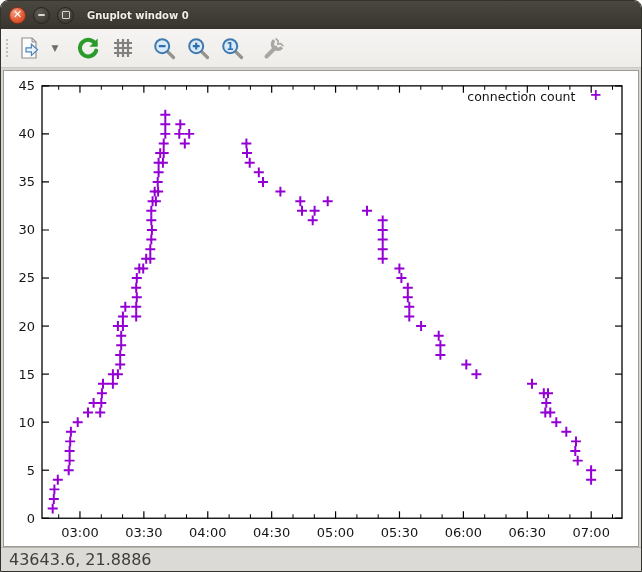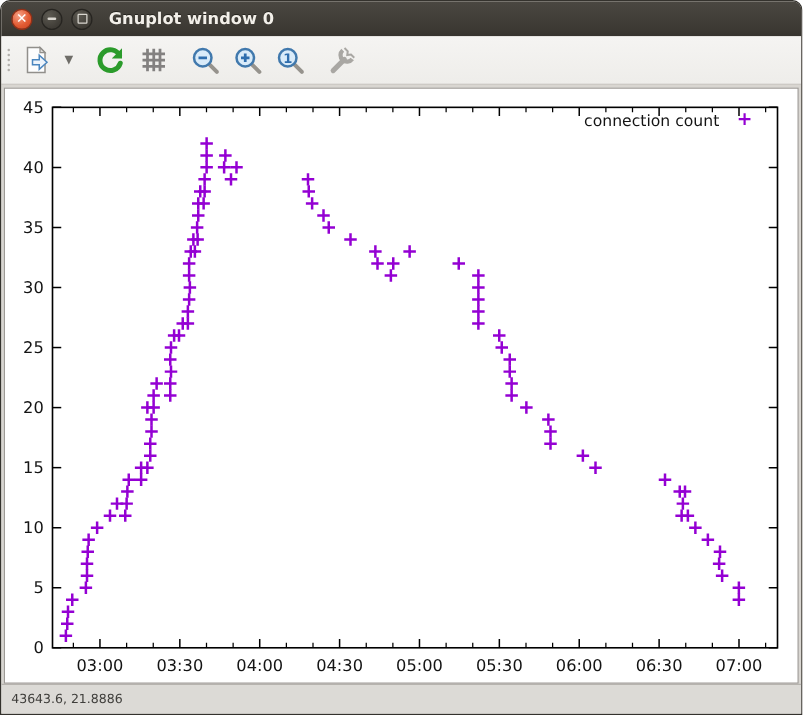--- a/index.html
+++ b/index.html
@@ -9,42 +9,42 @@
   
   .titlebar{height:28px;flex:0 0 28px;display:flex;align-items:center;
             background:linear-gradient(#4a4741,#3c3933 80%,#36332e);padding:0 8px;gap:7px;}
   .wbtn{width:17px;height:17px;border-radius:50%;display:flex;align-items:center;justify-content:center;
         box-sizing:border-box;cursor:default;}
   .wbtn.close{background:radial-gradient(circle at 35% 30%,#f6a287,#e25b33 55%,#c7411f);border:1px solid #8e3018;}
   .wbtn.close .x{color:#fff;font-size:11px;font-weight:bold;line-height:11px;margin-top:-1px;}
   .wbtn.plain{background:radial-gradient(circle at 35% 30%,#5d5a52,#3f3c36 70%);border:1px solid #262420;}
   .glyph-min{width:7px;height:2px;background:#d9d6cf;border-radius:1px;}
   .glyph-max{width:6px;height:6px;border:1px solid #d9d6cf;border-radius:1px;}
-  .wtitle{color:#f2efe9;font-size:13px;font-weight:bold;margin-left:6px;text-shadow:0 -1px 0 #26241f;}
+  .wtitle{color:#f2efe9;font-size:10px;font-weight:bold;margin-left:6px;text-shadow:0 -1px 0 #26241f;}
   
   .toolbar{height:38px;flex:0 0 38px;background:linear-gradient(#f5f4f2,#eeedea);display:flex;align-items:center;
            border-bottom:1px solid #cdcac5;padding:0 4px;}
   .grip{display:flex;flex-direction:column;gap:2px;margin:0 5px 0 1px;}
   .grip i{width:2px;height:2px;border-radius:50%;background:#b2afaa;}
   .tbtn{height:32px;min-width:32px;display:flex;align-items:center;justify-content:center;border-radius:3px;margin:0 1px;}
   .tbtn.narrow{min-width:14px;}
   .chev{color:#6f6d68;font-size:9px;}
   .spacer8{width:8px;}
   
   .content{flex:1 1 auto;padding:2px 2px 0 2px;background:#d9d6d1;min-height:0;}
   .canvas{position:relative;width:100%;height:100%;box-sizing:border-box;background:#ffffff;border:1px solid #9e9b96;}
   .canvas svg.plot{display:block;width:100%;height:100%;}
   svg.plot text{font-family:"DejaVu Sans",sans-serif;font-size:13px;fill:#141414;}
   .legend{position:absolute;top:18px;right:36px;display:flex;align-items:flex-start;gap:14px;}
   .legend .lbl{font-size:12.5px;color:#141414;}
   .legend .mk{font-size:15px;font-weight:bold;line-height:12px;}
   
   .statusbar{height:23px;flex:0 0 23px;background:#dcdad6;border-top:1px solid #b6b3ae;
              display:flex;align-items:center;padding:0 8px;}
-  .coords{font-size:10px;color:#3f3e3b;}
+  .coords{font-size:16px;color:#3f3e3b;}
 </style>
 </head>
 <body>
 
 <div class="window">
 
   <div class="titlebar">
     <div class="wbtn close">
       <span class="x">✕</span>
     </div>

